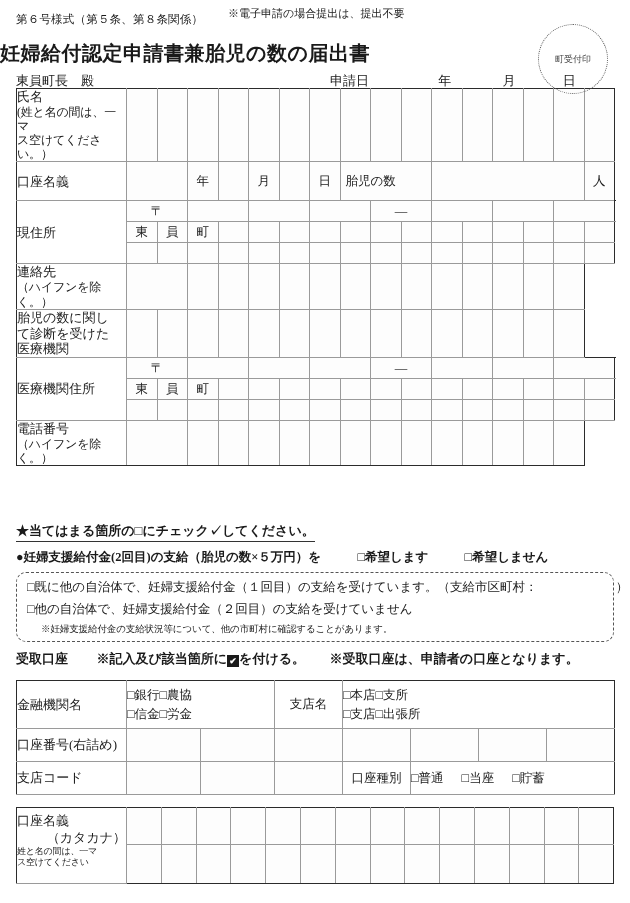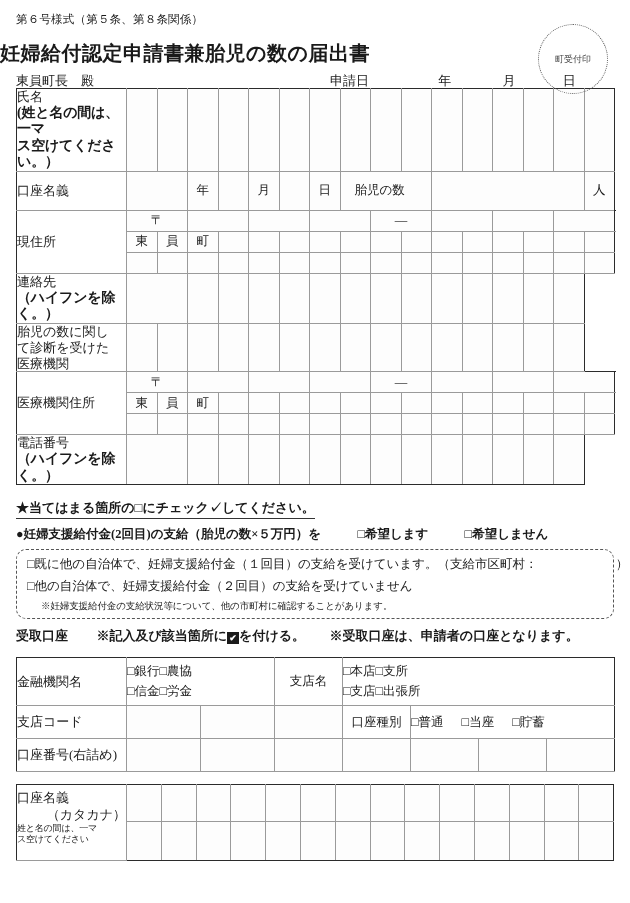--- a/index.html
+++ b/index.html
@@ -103,25 +103,24 @@
   }
   td.lbl {
     border-left: 1.6px solid #2b2b2b;
     background: #fff;
     padding: 3px 0 3px 7px;
     line-height: 1.22;
     font-size: 13px;
     vertical-align: middle;
   }
   td.lbl .sub {
-    font-size: 14px;
+    font-size: 12px;
     display: block;
     line-height: 1.18;
     letter-spacing: -0.2px;
-    font-weight: bold;
   }
   td.lbl.mid { vertical-align: middle; }
   .thick-t { border-top: 1.6px solid #2b2b2b !important; }
   .thick-b { border-bottom: 1.6px solid #2b2b2b !important; }
   .thick-l { border-left: 1.6px solid #2b2b2b !important; }
   .thick-r { border-right: 1.6px solid #2b2b2b !important; }
   td.ctr { text-align: center; }
   td.cell { background: #fdfdfd; }
   .hcell { height: 32px; }
   .hcell-s { height: 27px; }
@@ -132,20 +131,21 @@
     margin: 14px 16px 0 16px;
     font-size: 12.5px;
   }
   .star-line {
     font-weight: bold;
     border-bottom: 1px solid #333;
     display: inline-block;
     padding-bottom: 1px;
     margin-bottom: 7px;
     font-size: 13px;
+    margin-top: 42px;
   }
   .bullet {
     font-weight: bold;
     margin-bottom: 6px;
     font-size: 12.5px;
     white-space: nowrap;
   }
   .bullet .sp2 { display: inline-block; width: 30px; }
   .bullet .sp3 { display: inline-block; width: 8px; }
   .roundbox {
@@ -228,20 +228,21 @@
   .kindopts { font-size: 12.5px; padding-left: 14px; }
   .kindopts .sg { display: inline-block; width: 18px; }
 </style>
 </head>
 <body>
 
 <div class="page">
 
   <div class="hdr">
     <div class="form-no">第６号様式（第５条、第８条関係）</div>
+    <div class="enote">※電子申請の場合提出は、提出不要</div>
     <div class="maintitle">妊婦給付認定申請書兼胎児の数の届出書</div>
     <div class="stamp">
       <span>町受付印</span>
     </div>
     <div class="addressee">東員町長　殿</div>
     <div class="appdate">
       <span>申請日</span>
       <span class="g g-y"></span><span>年</span>
       <span class="g g-m"></span><span>月</span>
       <span class="g g-d"></span><span>日</span>
@@ -282,21 +283,21 @@
       <tr>
         <td class="lbl thick-t thick-l mid" style="height:38px">
           <span>口座名義</span>
         </td>
         <td class="cell thick-t hcell" colspan="2"></td>
         <td class="cell ctr thick-t">年</td>
         <td class="cell thick-t"></td>
         <td class="cell ctr thick-t">月</td>
         <td class="cell thick-t"></td>
         <td class="cell ctr thick-t">日</td>
-        <td class="cell thick-t" colspan="3" style="text-align:left;padding-left:14px">胎児の数</td>
+        <td class="cell thick-t" colspan="3" style="text-align:left;padding-left:5px">胎児の数</td>
         <td class="cell thick-t" colspan="5"></td>
         <td class="cell ctr thick-t thick-r">人</td>
       </tr>
 
       <tr>
         <td class="lbl thick-t thick-l mid" rowspan="3">
           <span>現住所</span>
         </td>
         <td class="cell ctr thick-t hcell-s" colspan="2">〒</td>
         <td class="cell thick-t" colspan="2"></td>
@@ -523,42 +524,42 @@
         </td>
         <td class="kind thick-t">支店名</td>
         <td class="opt thick-t thick-r" colspan="4">
           <div>□本店□支所</div>
           <div>□支店□出張所</div>
         </td>
       </tr>
 
       <tr>
         <td class="blbl thick-t thick-l" style="height:32px">
+          <span>口座番号(右詰め)</span>
+        </td>
+        <td class="cell thick-t"></td>
+        <td class="cell thick-t"></td>
+        <td class="cell thick-t"></td>
+        <td class="cell thick-t"></td>
+        <td class="cell thick-t"></td>
+        <td class="cell thick-t"></td>
+        <td class="cell thick-t thick-r"></td>
+      </tr>
+
+      <tr>
+        <td class="blbl thick-t thick-l" style="height:32px">
           <span>支店コード</span>
         </td>
         <td class="cell thick-t"></td>
         <td class="cell thick-t"></td>
         <td class="cell thick-t"></td>
         <td class="kind thick-t">口座種別</td>
         <td class="kindopts thick-t thick-r" colspan="3">
           <span>□普通</span><span class="sg"></span><span>□当座</span><span class="sg"></span><span>□貯蓄</span>
         </td>
-      </tr>
-
-      <tr>
-        <td class="blbl thick-t thick-l" style="height:32px">
-          <span>口座番号(右詰め)</span>
-        </td>
-        <td class="cell thick-t"></td>
-        <td class="cell thick-t"></td>
-        <td class="cell thick-t"></td>
-        <td class="cell thick-t"></td>
-        <td class="cell thick-t"></td>
-        <td class="cell thick-t"></td>
-        <td class="cell thick-t thick-r"></td>
       </tr>
     </tbody>
   </table>
 
   <table class="bank">
     <colgroup>
       <col style="width:110px">
       <col span="14" style="width:34.8px">
     </colgroup>
     <tbody>

